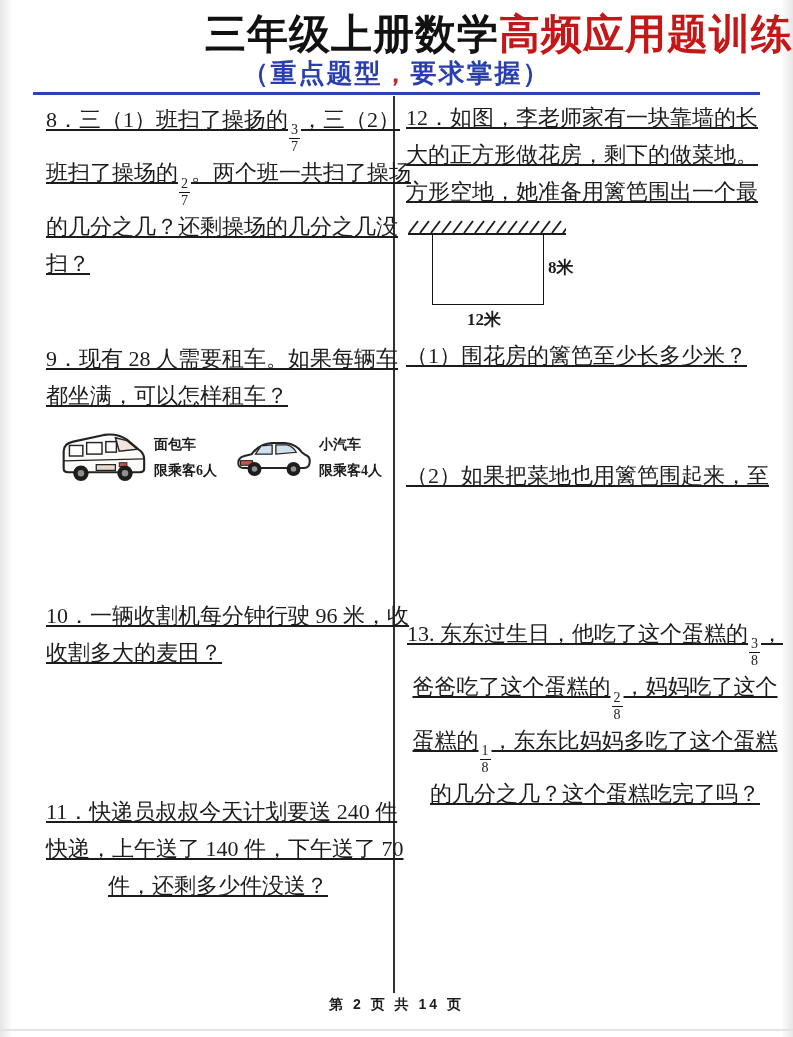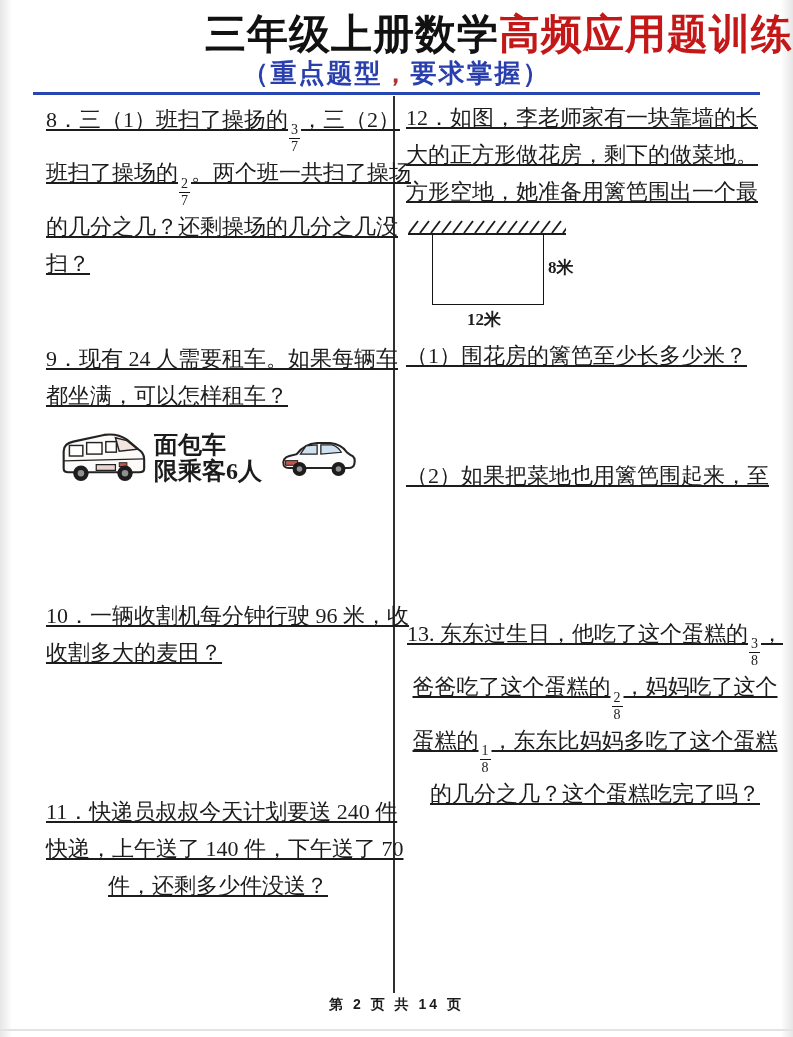--- a/index.html
+++ b/index.html
@@ -25,21 +25,21 @@
   .block{position:absolute;left:0;right:0;}
   .line{font-size:22px;line-height:37px;white-space:nowrap;text-decoration:underline;}
   .p13 .line{line-height:38px;}
 
   .frac{display:inline-flex;flex-direction:column;align-items:center;vertical-align:-0.52em;
     line-height:1;font-size:14px;margin:0 1px;}
   .frac .num{padding:0 2px 1px;border-bottom:1.6px solid #141414;}
   .frac .den{padding-top:1px;}
 
   .vehicles{display:flex;align-items:center;}
-  .veh-label{font-size:24px;line-height:26px;font-weight:600;white-space:nowrap;}
+  .veh-label{font-size:14px;line-height:26px;font-weight:600;white-space:nowrap;}
   .van-wrap{margin-left:10px;}
   .lbl1{margin-left:6px;}
   .car-wrap{margin-left:18px;}
 
   .diagram{height:118px;}
   .wall{position:absolute;left:2px;top:0;}
   .plot-rect{position:absolute;left:26px;top:13px;width:110px;height:71px;
     border:1.8px solid #141414;border-top:none;}
   .dim{position:absolute;font-size:17px;font-weight:700;white-space:nowrap;}
   .dim-h{left:142px;top:36px;}
@@ -80,21 +80,21 @@
       <span>班扫了操场的</span><span class="frac">
           <span class="num">2</span>
           <span class="den">7</span>
         </span><span>。两个班一共扫了操场</span>
     </div>
     <div class="line">的几分之几？还剩操场的几分之几没</div>
     <div class="line">扫？</div>
   </div>
 
   <div class="block" style="top:244px;">
-    <div class="line">9．现有 24 人需要租车。如果每辆车</div>
+    <div class="line">9．现有 28 人需要租车。如果每辆车</div>
     <div class="line">都坐满，可以怎样租车？</div>
   </div>
 
   <div class="block vehicles" style="top:330px;">
     <span class="van-wrap">
       <svg width="92" height="60" viewBox="0 0 96 62">
         <path d="M8 44 L8 26 Q8 18 18 16 L50 9 Q64 7 74 14 L86 24 Q92 28 92 34 L92 44 Q92 48 87 48 L13 48 Q8 48 8 44 Z" fill="#fdfbf9" stroke="#232323" stroke-width="2.2"></path>
         <path d="M62 12 L74 15 L85 24 L66 26 Z" fill="#f2e4de" stroke="#232323" stroke-width="1.5"></path>
         <rect x="14" y="20" width="14" height="11" fill="#ffffff" stroke="#232323" stroke-width="1.5"></rect>
         <rect x="32" y="17" width="16" height="12" fill="#ffffff" stroke="#232323" stroke-width="1.5"></rect>
@@ -117,20 +117,24 @@
         <path d="M4 36 Q2 28 10 26 L18 24 Q26 13 40 12 L54 12 Q66 13 72 22 L76 25 Q82 27 80 35 Q79 39 74 39 L10 39 Q5 39 4 36 Z" fill="#fcfcfc" stroke="#232323" stroke-width="2.2"></path>
         <path d="M22 24 L28 15 L40 14 L40 24 Z" fill="#cfe0ee" stroke="#232323" stroke-width="1.4"></path>
         <path d="M44 14 L56 14 Q63 16 66 22 L44 24 Z" fill="#cfe0ee" stroke="#232323" stroke-width="1.4"></path>
         <rect x="6" y="31" width="13" height="5" fill="#c4574a" stroke="#232323" stroke-width="1.1"></rect>
         <circle cx="21" cy="40" r="7.5" fill="#1d1d1d"></circle>
           <circle cx="21" cy="40" r="3" fill="#909090"></circle>
         <circle cx="63" cy="40" r="7.5" fill="#1d1d1d"></circle>
           <circle cx="63" cy="40" r="3" fill="#909090"></circle>
       </svg>
     </span>
+    <span class="veh-label lbl1">
+      <div>小汽车</div>
+      <div>限乘客4人</div>
+    </span>
   </div>
 
   <div class="block" style="top:501px;">
     <div class="line">10．一辆收割机每分钟行驶 96 米，收</div>
     <div class="line">收割多大的麦田？</div>
   </div>
 
   <div class="block" style="top:697px;text-align:center;">
     <div class="line">11．快递员叔叔今天计划要送 240 件</div>
     <div class="line">快递，上午送了 140 件，下午送了 70</div>

